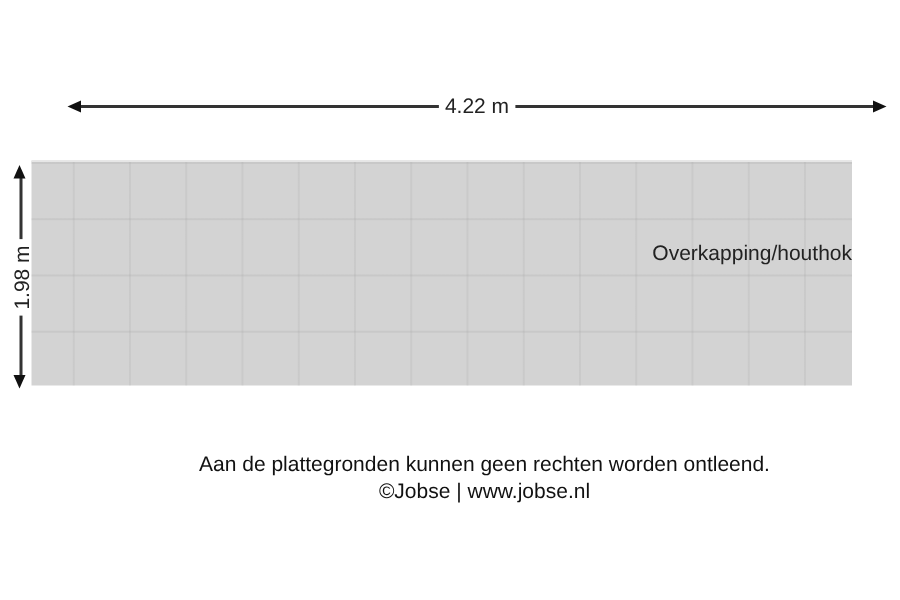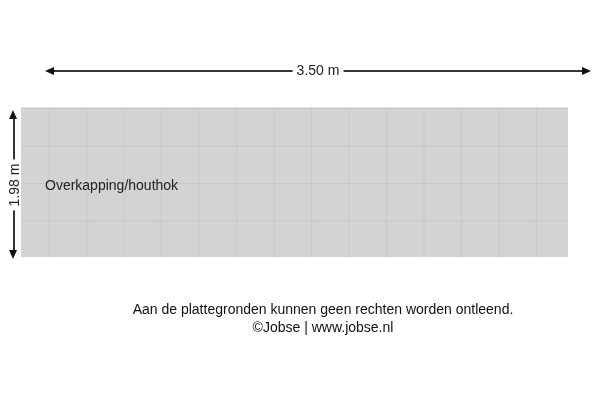--- a/index.html
+++ b/index.html
@@ -18,32 +18,32 @@
 
     .room { position: absolute; left: 21px; top: 107px; width: 547px; height: 149px;
       background-color: #d3d3d3;
       background-image:
         linear-gradient(to right, rgba(160,160,160,0.18) 1px, transparent 1px),
         linear-gradient(to bottom, rgba(160,160,160,0.22) 1px, transparent 1px);
       background-size: 37.5px 37.5px;
       background-position: -10px 0;
       border-top: 1px solid #e6e6e6;
     }
-    .room .room-label { position: absolute; left: 0; right: 0; top: 69px; text-align: left; font-size: 14px; color: #222; padding-left: 24px; }
+    .room .room-label { position: absolute; left: 0; right: 0; top: 52px; text-align: right; font-size: 14px; color: #222; padding-left: 24px; }
 
     .footer { position: absolute; left: 0; width: 646px; top: 300px; text-align: center; font-size: 14px; line-height: 18px; color: #111; }
   </style>
 </head>
 <body>
 
 <div class="dim-h">
   <div class="line"></div>
   <div class="arrow-l"></div>
   <div class="arrow-r"></div>
-  <span class="label">3.50 m</span>
+  <span class="label">4.22 m</span>
 </div>
 
 <div class="dim-v">
   <div class="line"></div>
   <div class="arrow-t"></div>
   <div class="arrow-b"></div>
   <span class="label">1.98 m</span>
 </div>
 
 <div class="room">

